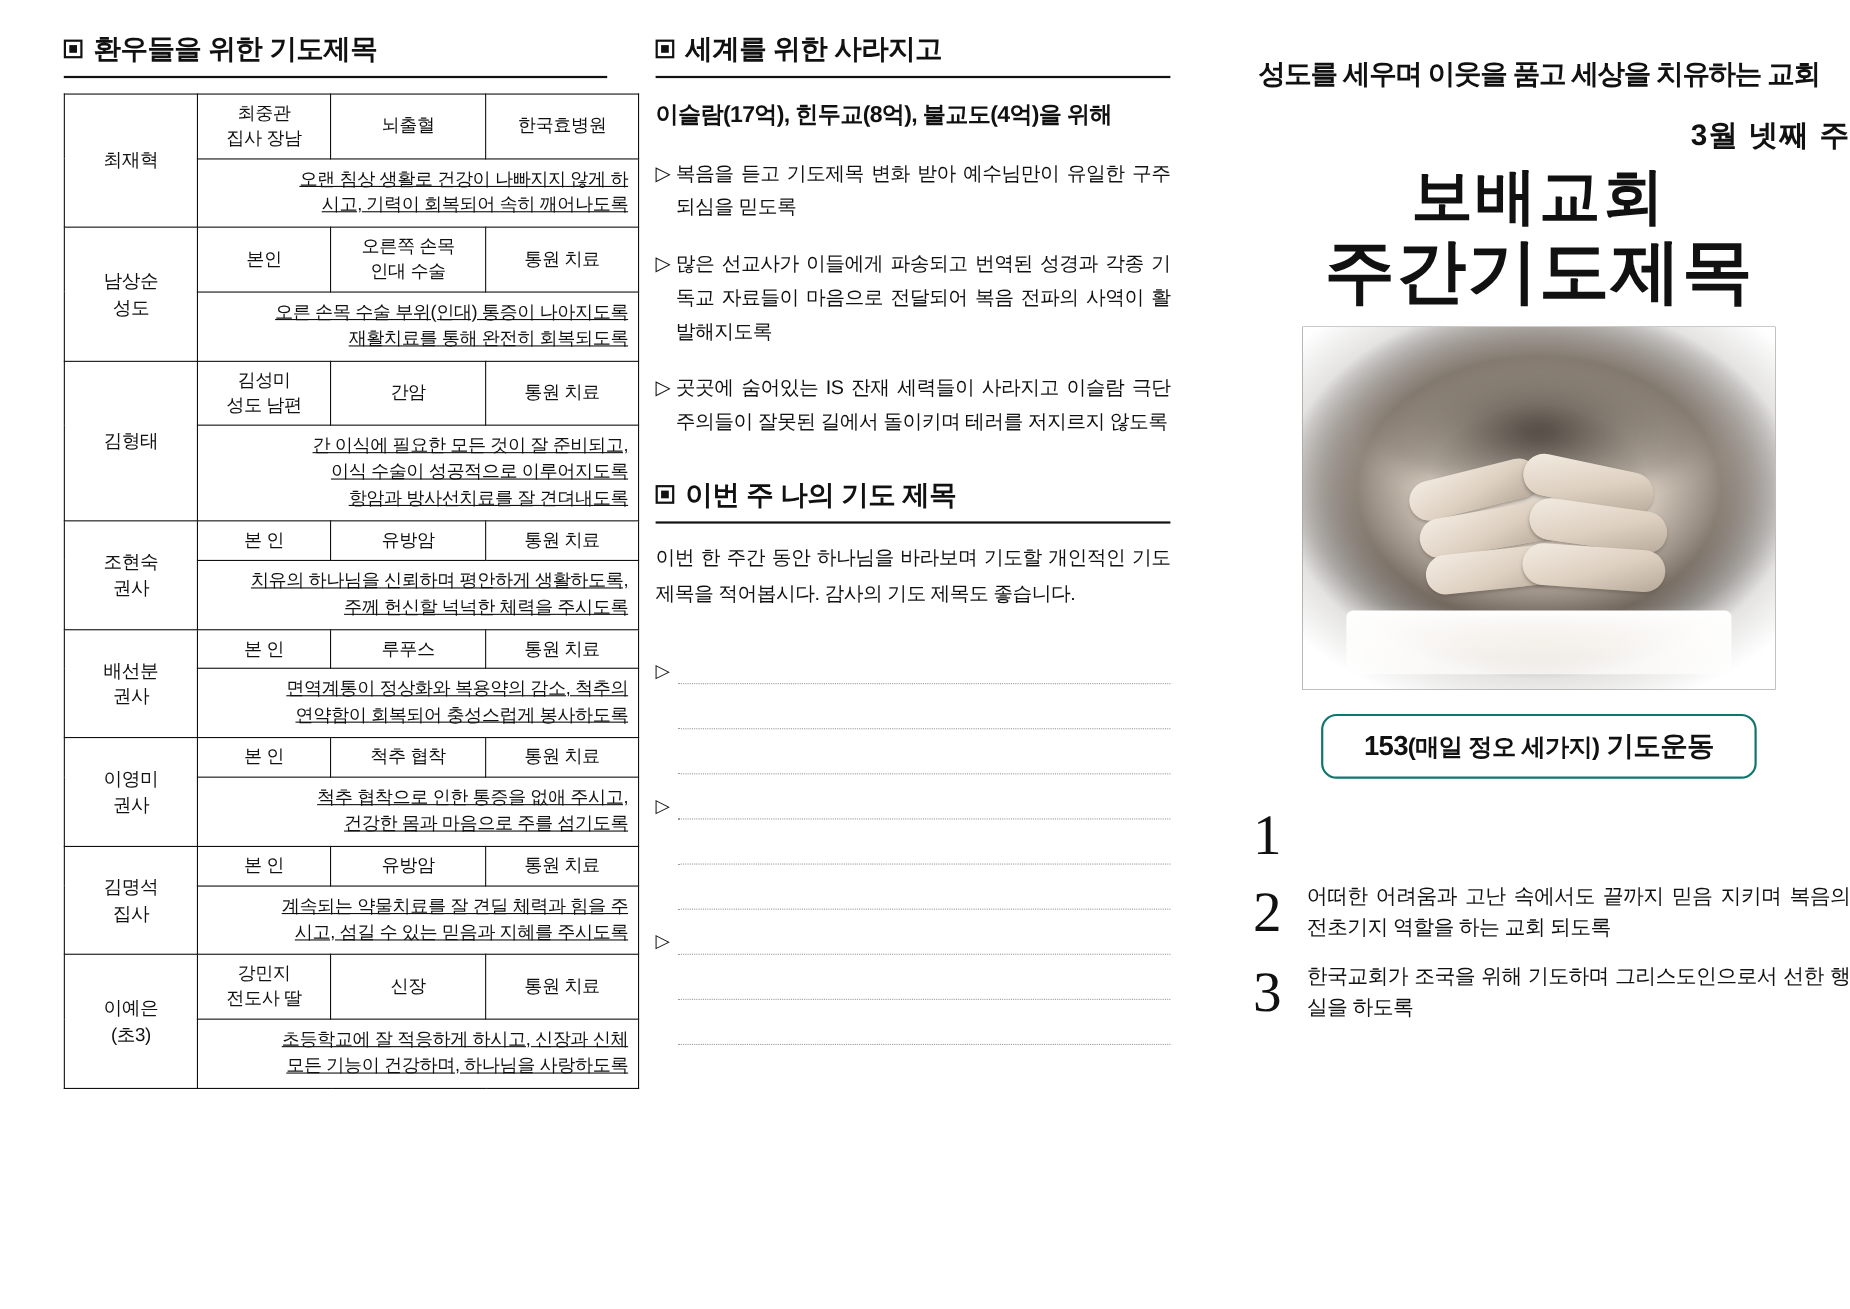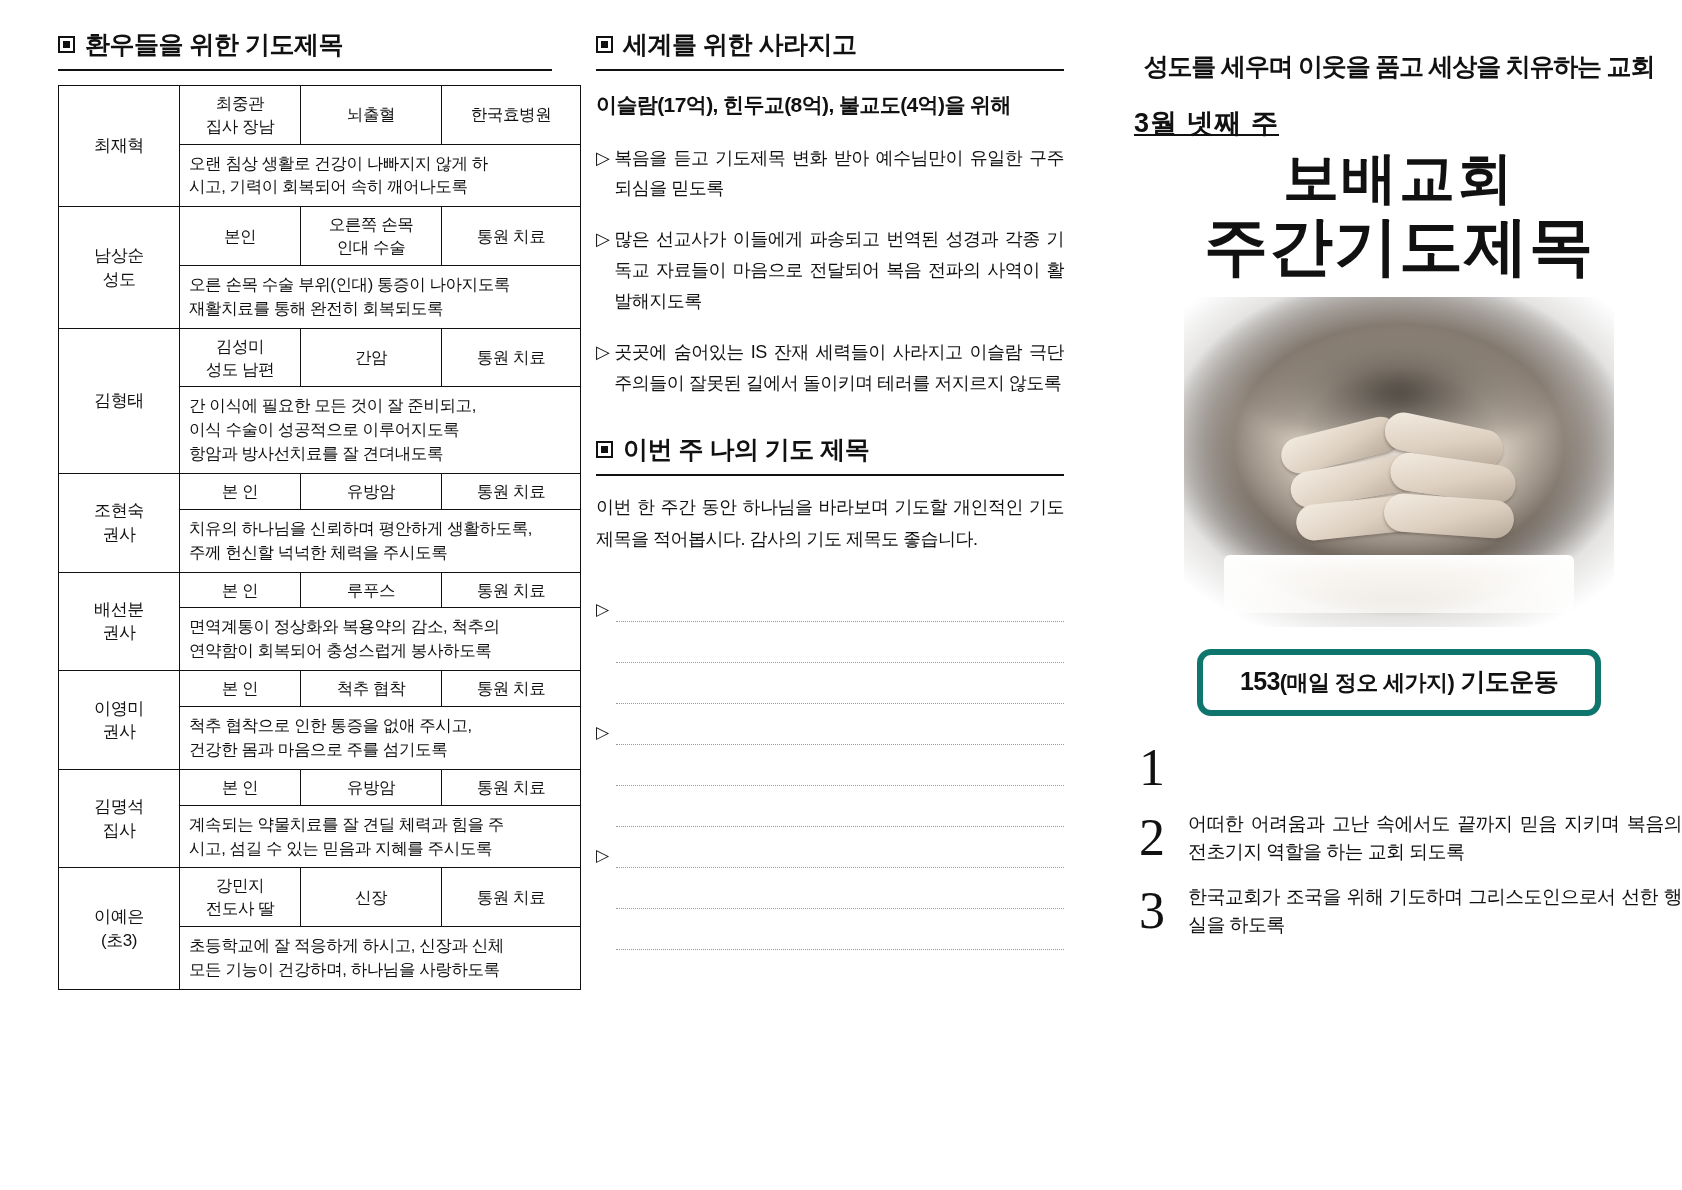--- a/index.html
+++ b/index.html
@@ -75,23 +75,24 @@
     letter-spacing: -0.4px;
   }
   table.prayer td.name {
     width: 108px;
     font-size: 17px;
   }
   table.prayer td.rel { width: 108px; }
   table.prayer td.dis { width: 128px; }
   table.prayer td.place { width: 126px; }
   table.prayer td.detail {
-    text-align: left;
+    text-align: right;
     padding: 7px 9px;
     line-height: 1.45;
+    text-decoration: underline;
   }
 
   
   .col2 {
     width: 520px;
     flex: 0 0 520px;
     box-sizing: border-box;
     padding: 0 26px 0 26px;
   }
   .c2-lead {
@@ -150,26 +151,25 @@
     text-align: center;
   }
   .slogan {
     font-size: 25px;
     font-weight: bold;
     letter-spacing: -1.2px;
     padding-top: 22px;
     white-space: nowrap;
   }
   .week {
-    text-align: left;
+    text-align: right;
     font-size: 27px;
     font-weight: bold;
     letter-spacing: 1px;
     margin: 22px 0 6px 18px;
-    text-decoration: underline;
   }
   .church {
     font-size: 56px;
     font-weight: bold;
     letter-spacing: 2px;
     line-height: 1.1;
     margin-top: 6px;
   }
   .bigtitle {
     font-size: 64px;
@@ -213,21 +213,21 @@
   .book {
     position: absolute;
     left: 40px; bottom: 14px; width: 350px; height: 58px;
     background: linear-gradient(180deg,#ffffff 0%, #efe9e1 55%, #cfc6ba 100%);
     border-radius: 6px 6px 10px 10px;
     box-shadow: 0 -2px 6px rgba(120,110,100,.25);
   }
   .badge {
     margin: 22px auto 0 auto;
     width: 392px;
-    border: 6px solid #0f766e;
+    border: 2px solid #0f766e;
     border-radius: 14px;
     padding: 10px 0 12px 0;
     font-size: 25px;
     font-weight: bold;
     letter-spacing: -0.6px;
     background: #fff;
   }
   .badge .small { font-size: 22px; }
   .numlist {
     margin: 26px 0 0 14px;

